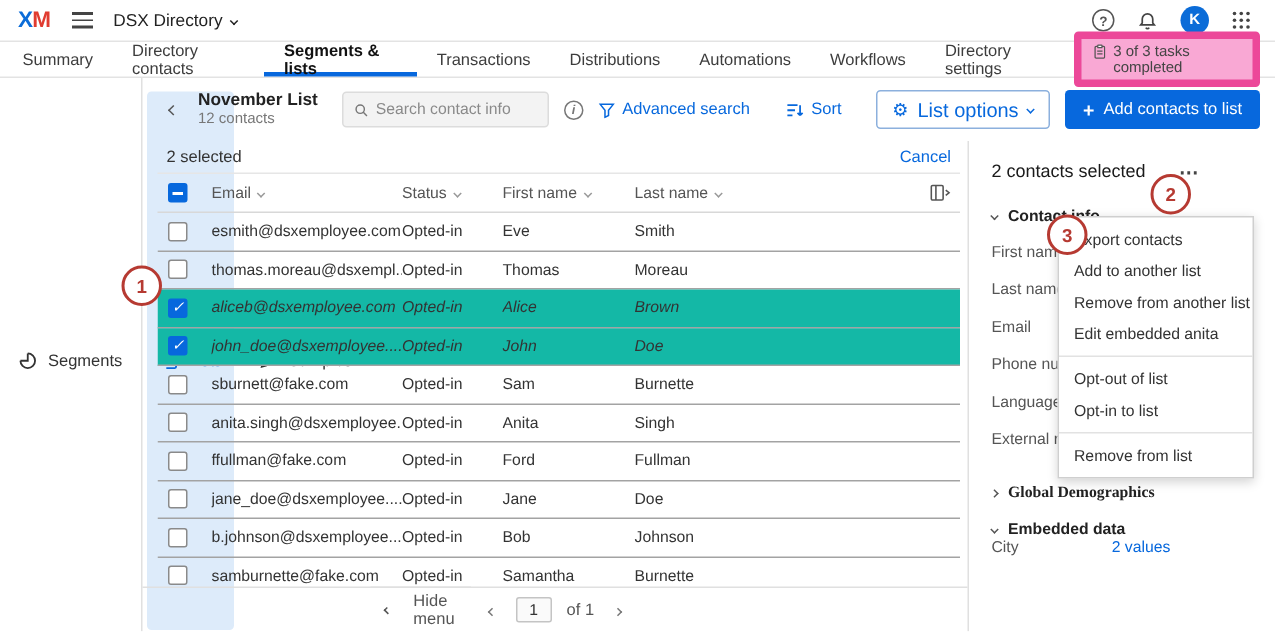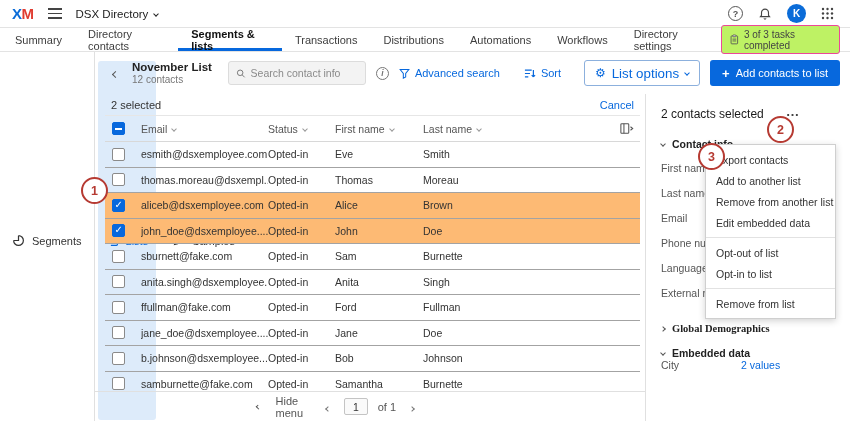--- a/index.html
+++ b/index.html
@@ -15,21 +15,21 @@
   .hamburger i { display:block; height:1.6px; background:#444; }
   .dir-select { display:flex; align-items:center; gap:6px; font-size:11.5px; color:#222; cursor:pointer; }
   .top-right { margin-left:auto; display:flex; align-items:center; gap:15px; }
   .help-icon { width:15px; height:15px; border:1.3px solid #555; border-radius:50%; display:flex; align-items:center; justify-content:center; font-size:9px; color:#555; font-weight:bold; }
   .avatar { width:19px; height:19px; border-radius:50%; background:#0b6cd8; color:#fff; font-size:10px; font-weight:bold; display:flex; align-items:center; justify-content:center; }
 
   
   .tabsbar { height:24px; display:flex; align-items:stretch; padding-left:2px; border-bottom:1px solid #e3e3e3; }
   .tab { display:flex; align-items:center; padding:0 13px; font-size:11px; color:#3d3d3d; cursor:pointer; }
   .tab.active { color:#111; font-weight:bold; box-shadow:inset 0 -3px 0 #0768dd; }
-  .tasks-badge { margin-left:auto; margin-right:10px; align-self:center; display:flex; align-items:center; gap:5px; border:1px solid #ec4899; border-radius:3px; padding:2.5px 8px; font-size:10px; color:#444; background:#bef264; }
+  .tasks-badge { margin-left:auto; margin-right:10px; align-self:center; display:flex; gap:5px; border:5px solid #ec4899; border-radius:3px; padding:2.5px 8px; font-size:10px; color:#444; background:#f9a8d4; }
 
   
   .body-row { display:flex; height:369px; }
   .sidebar { width:95px; border-right:1px solid #e0e0e0; display:flex; flex-direction:row; padding-top:8px; }
   .side-item { display:flex; align-items:center; gap:7px; padding:6px 8px; margin:1px 4px; border-radius:3px; color:#333; cursor:pointer; }
   .side-item.active { background:#ddebfa; color:#0768dd; }
   .side-item svg { flex:none; }
   .side-footer { margin-top:auto; border-top:1px solid #e0e0e0; height:30px; display:flex; align-items:center; gap:16px; padding:0 10px; color:#555; cursor:pointer; }
 
   .main-area { flex:1; display:flex; flex-direction:column; }
@@ -59,21 +59,21 @@
   .table-wrap { margin:0 5px 0 10px; flex:1; display:flex; flex-direction:column; min-height:0; }
   .sel-bar { height:22px; flex:none; display:flex; align-items:center; justify-content:space-between; padding:0 6px 0 6px; border-bottom:1px solid #e6e6e6; color:#333; }
   .cancel-link { color:#0768dd; cursor:pointer; }
   .grid-cols { display:grid; grid-template-columns:36px 127px 67px 88px 1fr 30px; align-items:center; }
   .thead { height:26px; flex:none; border-bottom:1px solid #d8d8d8; color:#555; font-size:10.5px; }
   .th { display:flex; align-items:center; gap:5px; cursor:pointer; }
   .th .chev { color:#999; }
   .col-picker { justify-self:end; margin-right:6px; cursor:pointer; }
   .rows { flex:1; overflow:hidden; }
   .row { height:25.5px; border-bottom:1px solid #a3a3a3; font-size:10.5px; color:#333; cursor:pointer; }
-  .row.selected { background:#fdba74; }
+  .row.selected { background:#14b8a6;font-style:italic; }
   .cell { overflow:hidden; white-space:nowrap; padding-right:6px; }
   .cb { width:13px; height:13px; border:1px solid #8a8a8a; border-radius:2px; background:#fff; margin-left:7px; position:relative; cursor:pointer; }
   .cb.checked { background:#0768dd; border-color:#0768dd; }
   .cb.checked::after { content:"\2713"; position:absolute; color:#fff; font-size:10px; left:1.5px; top:-1px; }
   .cb.indet { background:#0768dd; border-color:#0768dd; }
   .cb.indet::after { content:""; position:absolute; left:2px; right:2px; top:5px; height:2px; background:#fff; }
   .content-footer { height:30px; flex:none; border-top:1px solid #e0e0e0; display:flex; align-items:center; justify-content:center; gap:10px; color:#555; }
   .page-box { border:1px solid #c4c4c4; border-radius:2px; background:#fafafa; padding:1.5px 8px; font-size:10.5px; color:#333; }
   .pg-chev { padding:4px; color:#777; cursor:pointer; }
 
@@ -383,21 +383,21 @@
         </aside>
       </div>
     </div>
   </div>
 
   <div class="ctx-menu">
     <div class="ctx-group">
       <div class="ctx-item">Export contacts</div>
       <div class="ctx-item">Add to another list</div>
       <div class="ctx-item">Remove from another list</div>
-      <div class="ctx-item">Edit embedded data</div>
+      <div class="ctx-item">Edit embedded anita</div>
     </div>
     <div class="ctx-group">
       <div class="ctx-item">Opt-out of list</div>
       <div class="ctx-item">Opt-in to list</div>
     </div>
     <div class="ctx-group">
       <div class="ctx-item">Remove from list</div>
     </div>
   </div>
 

